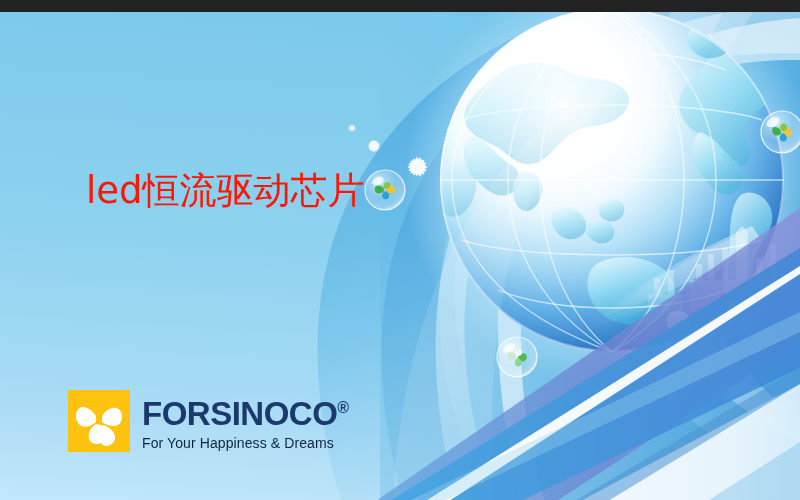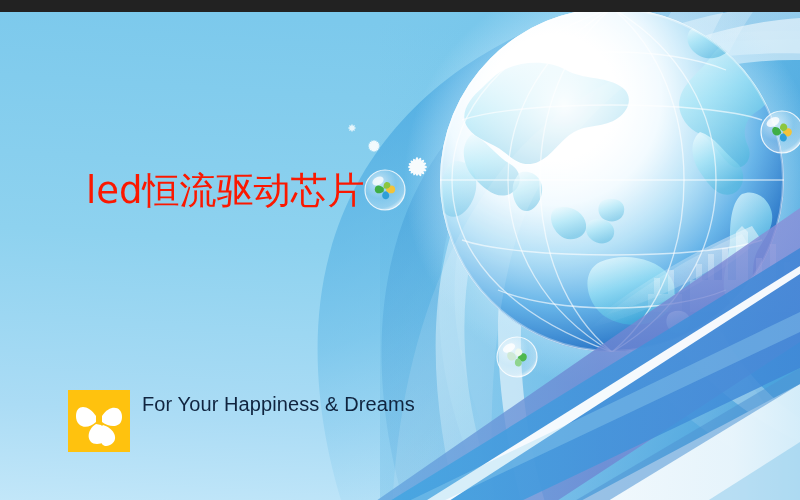--- a/index.html
+++ b/index.html
@@ -61,21 +61,21 @@
     font-size:33px;
     line-height:33px;
     letter-spacing:-0.5px;
     white-space:nowrap;
     position:relative;
   }
   #brand .reg{ font-size:16px; vertical-align:super; letter-spacing:0; }
   #tagline{
     color:#10243f;
     font-family:"Liberation Sans","DejaVu Sans",sans-serif;
-    font-size:20px;
+    font-size:14px;
     line-height:18px;
     margin-top:4px;
     letter-spacing:0.1px;
     white-space:nowrap;
   }
 </style>
 </head>
 <body>
 
 <div id="stage">
@@ -372,17 +372,20 @@
         <g fill="#ffffff">
           <path d="M28,26 C20,14 8,14 8,26 C8,38 20,40 28,32 Z"></path>
           <path d="M34,26 C42,14 54,16 54,27 C54,38 42,38 34,32 Z"></path>
           <path d="M28,34 C18,40 18,54 29,54 C40,54 40,42 33,35 Z"></path>
           <path d="M35,35 C46,38 52,50 42,55 C32,60 30,46 33,37 Z"></path>
           <path d="M30,18 C24,8 32,0 40,6 C48,12 40,22 33,24 Z" opacity="0"></path>
         </g>
       </svg>
     </div>
     <div id="logo-text">
+      <div id="brand">
+        <span>FORSINOCO</span><span class="reg">®</span>
+      </div>
       <div id="tagline">For Your Happiness &amp; Dreams</div>
     </div>
   </div>
 
 </div>
 
 </body></html>

